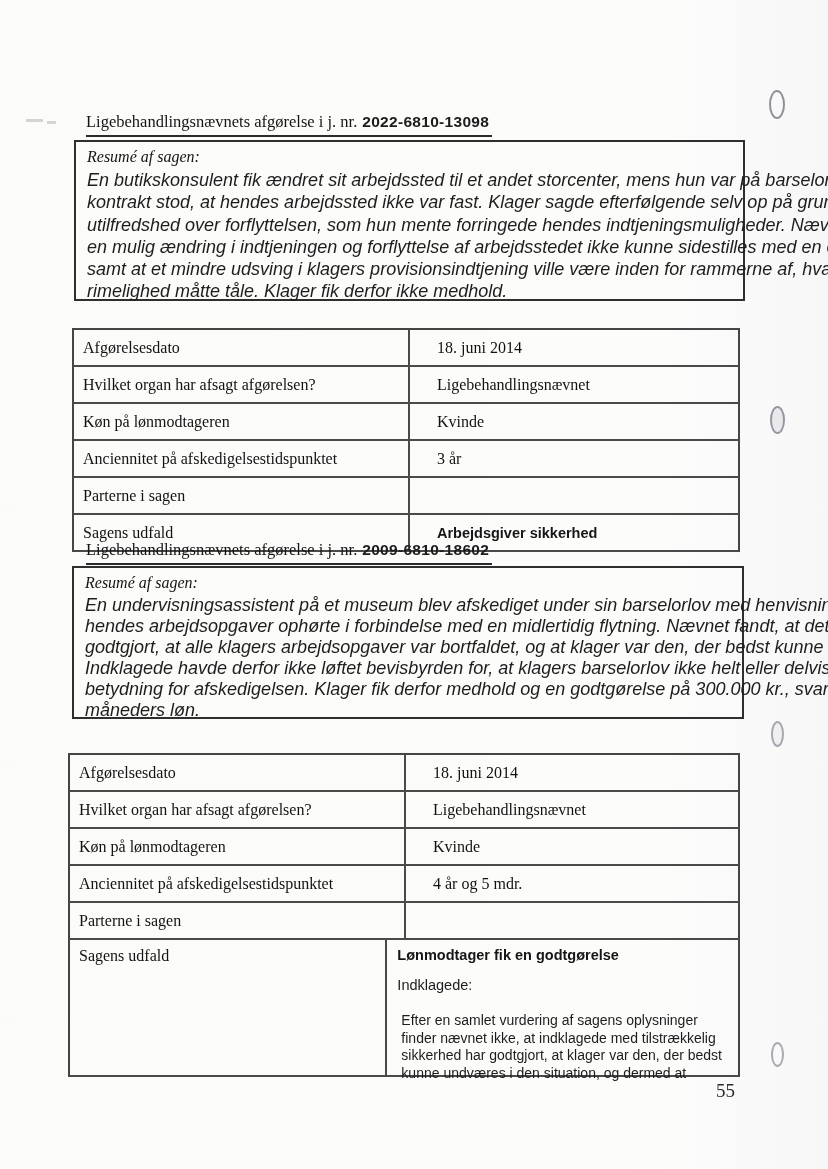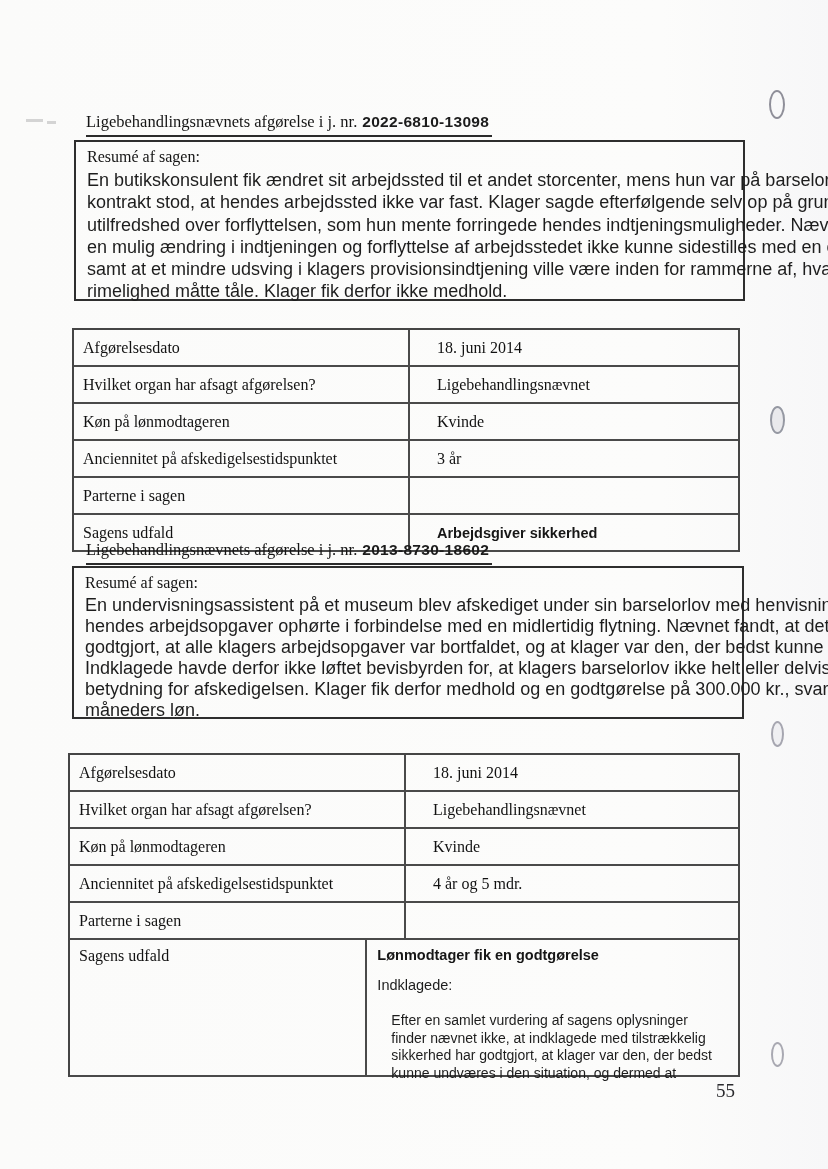--- a/index.html
+++ b/index.html
@@ -39,20 +39,21 @@
     letter-spacing: 0.3px;
   }
 
   
   .resume-box {
     position: absolute;
     border: 2px solid #2e2e2e;
     box-sizing: border-box;
     padding: 4px 11px 0 11px;
     background: transparent;
+    font-style: italic;
   }
   .resume-label {
     font-family: "Liberation Serif", "DejaVu Serif", serif;
     font-size: 16px;
     color: #141414;
     line-height: 21px;
     margin: 0 0 2px 0;
   }
   .resume-text {
     font-family: "Liberation Sans", "DejaVu Sans", sans-serif;
@@ -116,21 +117,21 @@
   .reason-label {
     font-family: "Liberation Sans", "DejaVu Sans", sans-serif;
     font-size: 14.5px; color: #1d1d1d;
     margin: 0 0 19px 0;
   }
   .reason-text {
     font-family: "Liberation Sans", "DejaVu Sans", sans-serif;
     font-size: 14px; color: #1d1d1d;
     line-height: 17.6px;
     white-space: pre;
-    margin: 14px;
+    margin: 4px;
   }
 
   
   .page-number {
     position: absolute;
     left: 716px; top: 1080px;
     font-family: "Liberation Serif", "DejaVu Serif", serif;
     font-size: 19px;
     color: #2a2a2e;
   }
@@ -193,21 +194,21 @@
       <div class="cell-r"></div>
     </div>
     <div class="t-row std">
       <div class="cell-l">Sagens udfald</div>
       <div class="cell-r bold-sans">Arbejdsgiver sikkerhed</div>
     </div>
   </div>
 
   <div class="case-heading" style="left:86px; top:540px;">
     <span class="ud">
-      <span class="hd-prefix">Ligebehandlingsnævnets afgørelse i j. nr.</span><span class="hd-num">2013-8730-18602</span>
+      <span class="hd-prefix">Ligebehandlingsnævnets afgørelse i j. nr.</span><span class="hd-num">2009-6810-18602</span>
     </span>
   </div>
 
   <div class="resume-box" style="left:72px; top:566px; width:672px; height:153px;">
     <p class="resume-label">Resumé af sagen:</p>
     <p class="resume-text lh-small">En undervisningsassistent på et museum blev afskediget under sin barselorlov med henvisning til, at
 hendes arbejdsopgaver ophørte i forbindelse med en midlertidig flytning. Nævnet fandt, at det ikke var
 godtgjort, at alle klagers arbejdsopgaver var bortfaldet, og at klager var den, der bedst kunne undværes.
 Indklagede havde derfor ikke løftet bevisbyrden for, at klagers barselorlov ikke helt eller delvist havde
 betydning for afskedigelsen. Klager fik derfor medhold og en godtgørelse på 300.000 kr., svarende til ni

